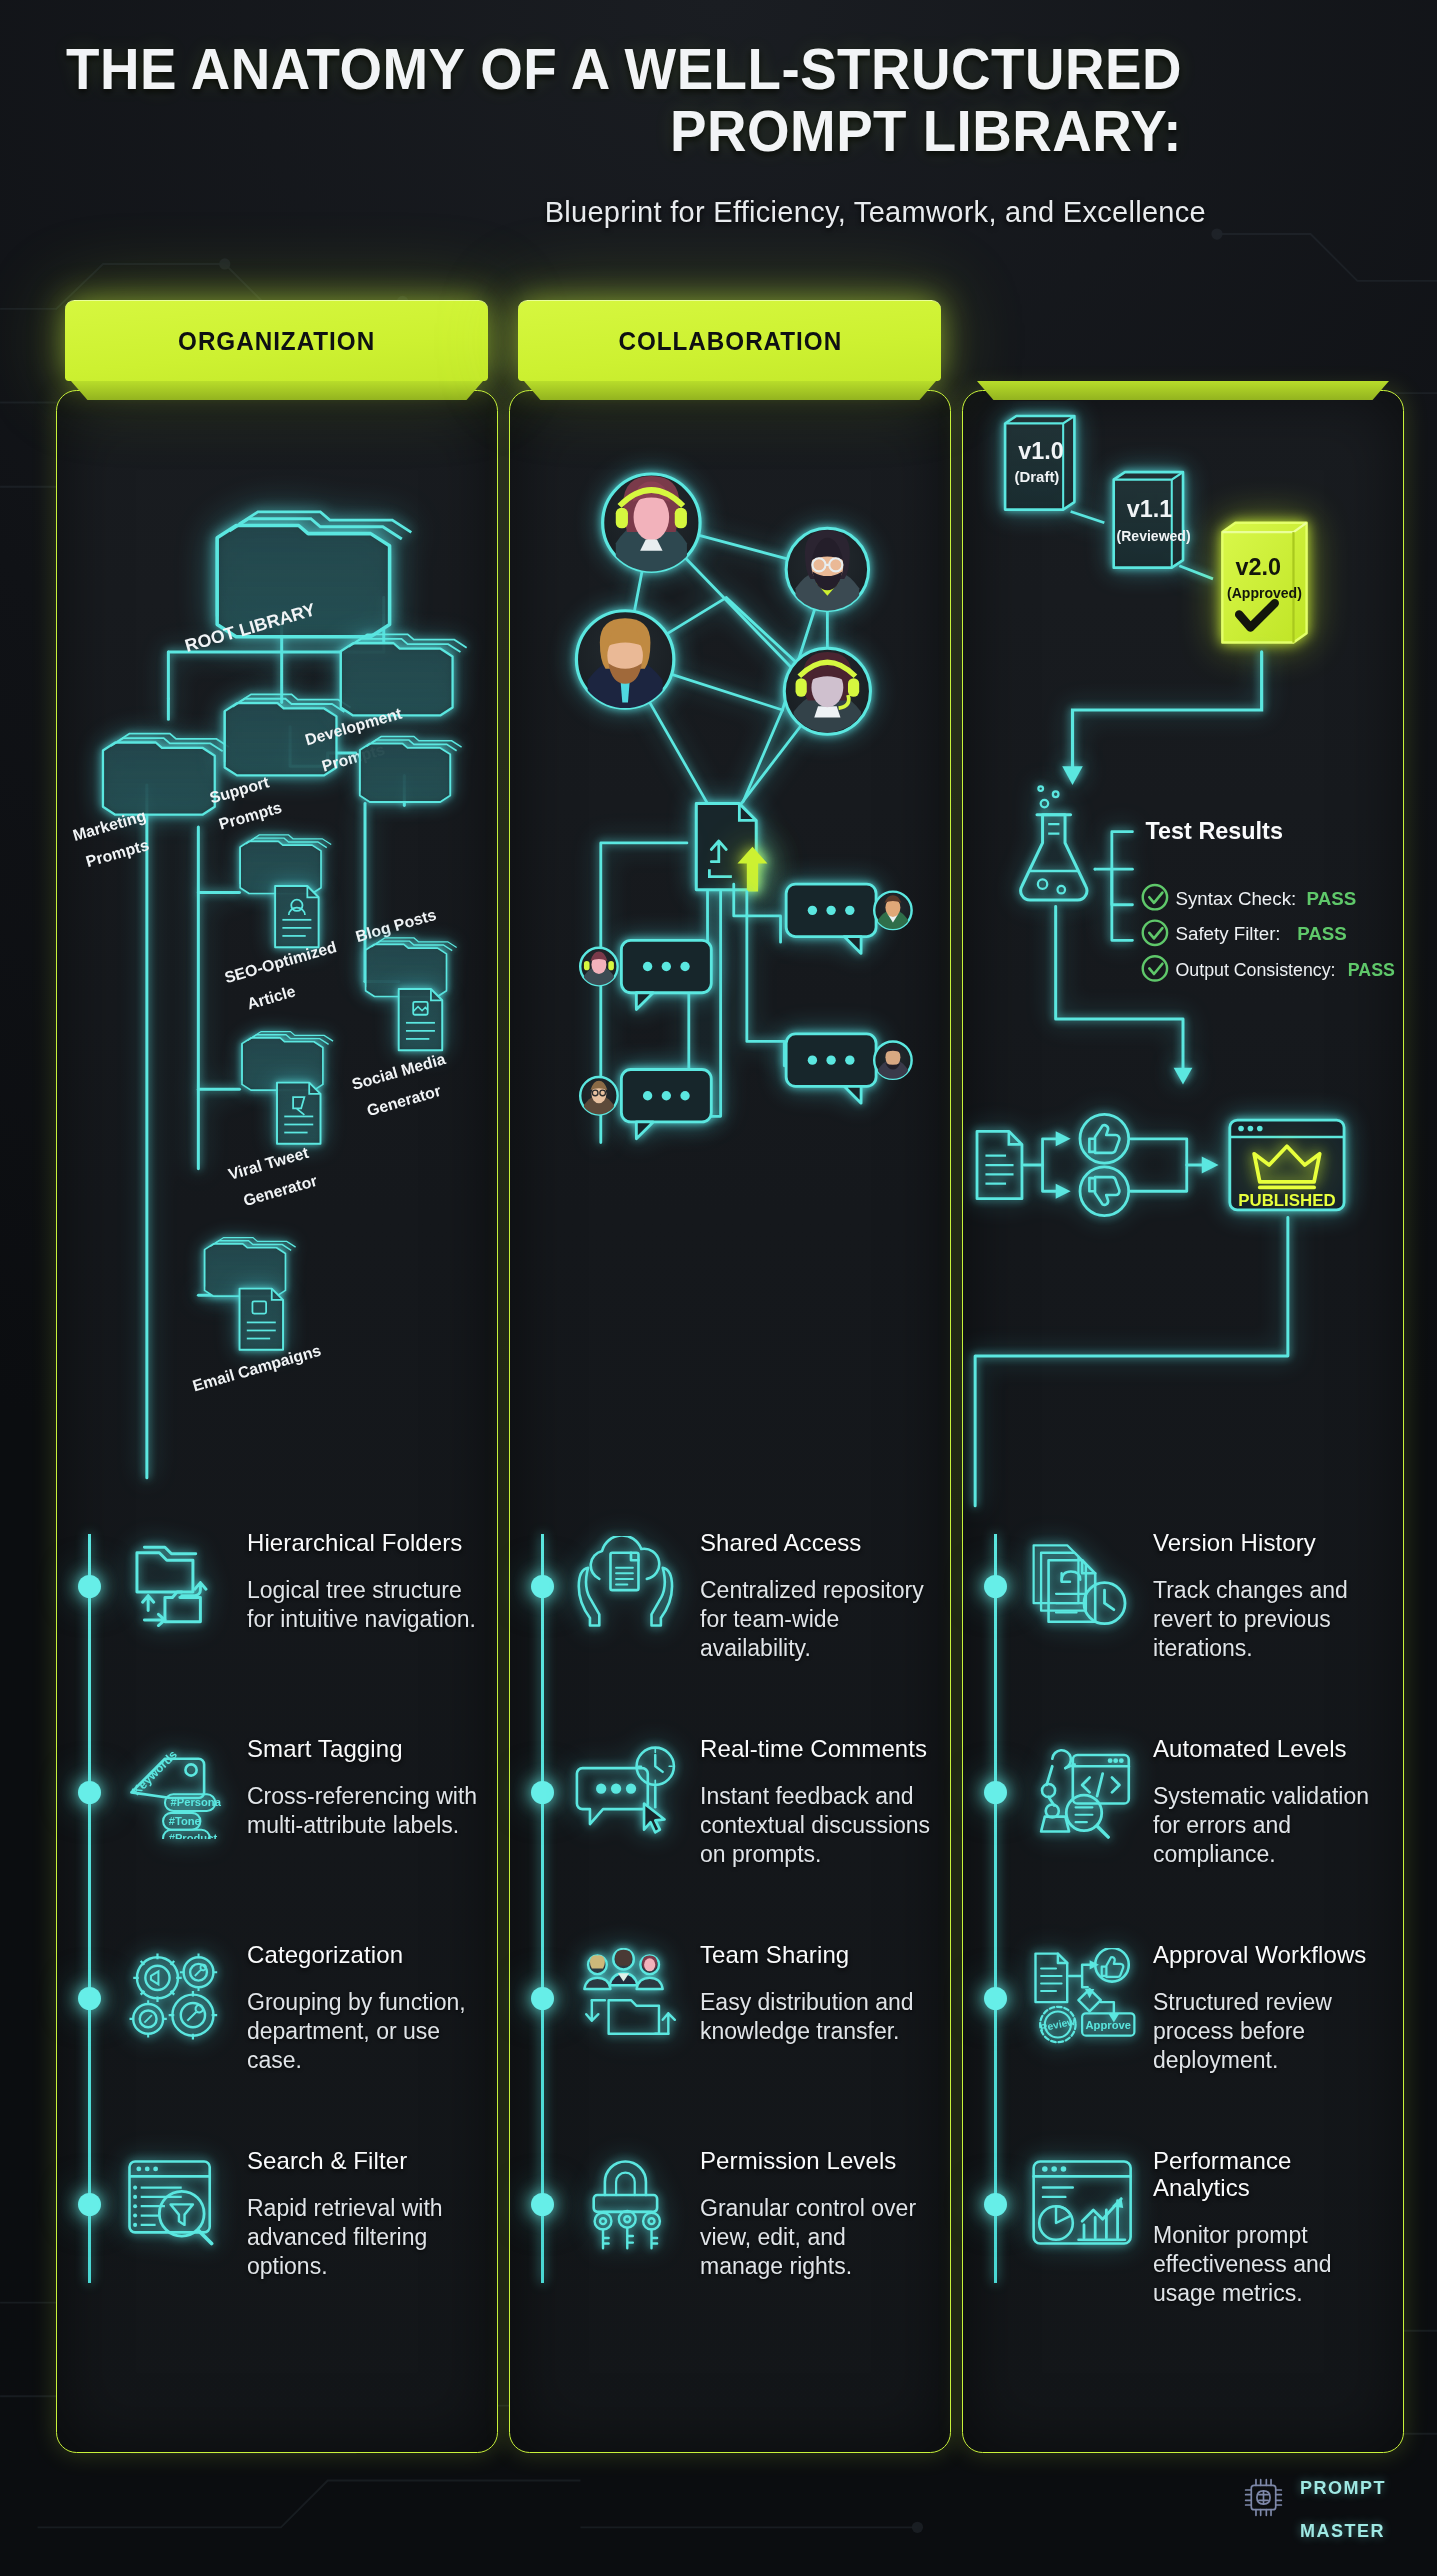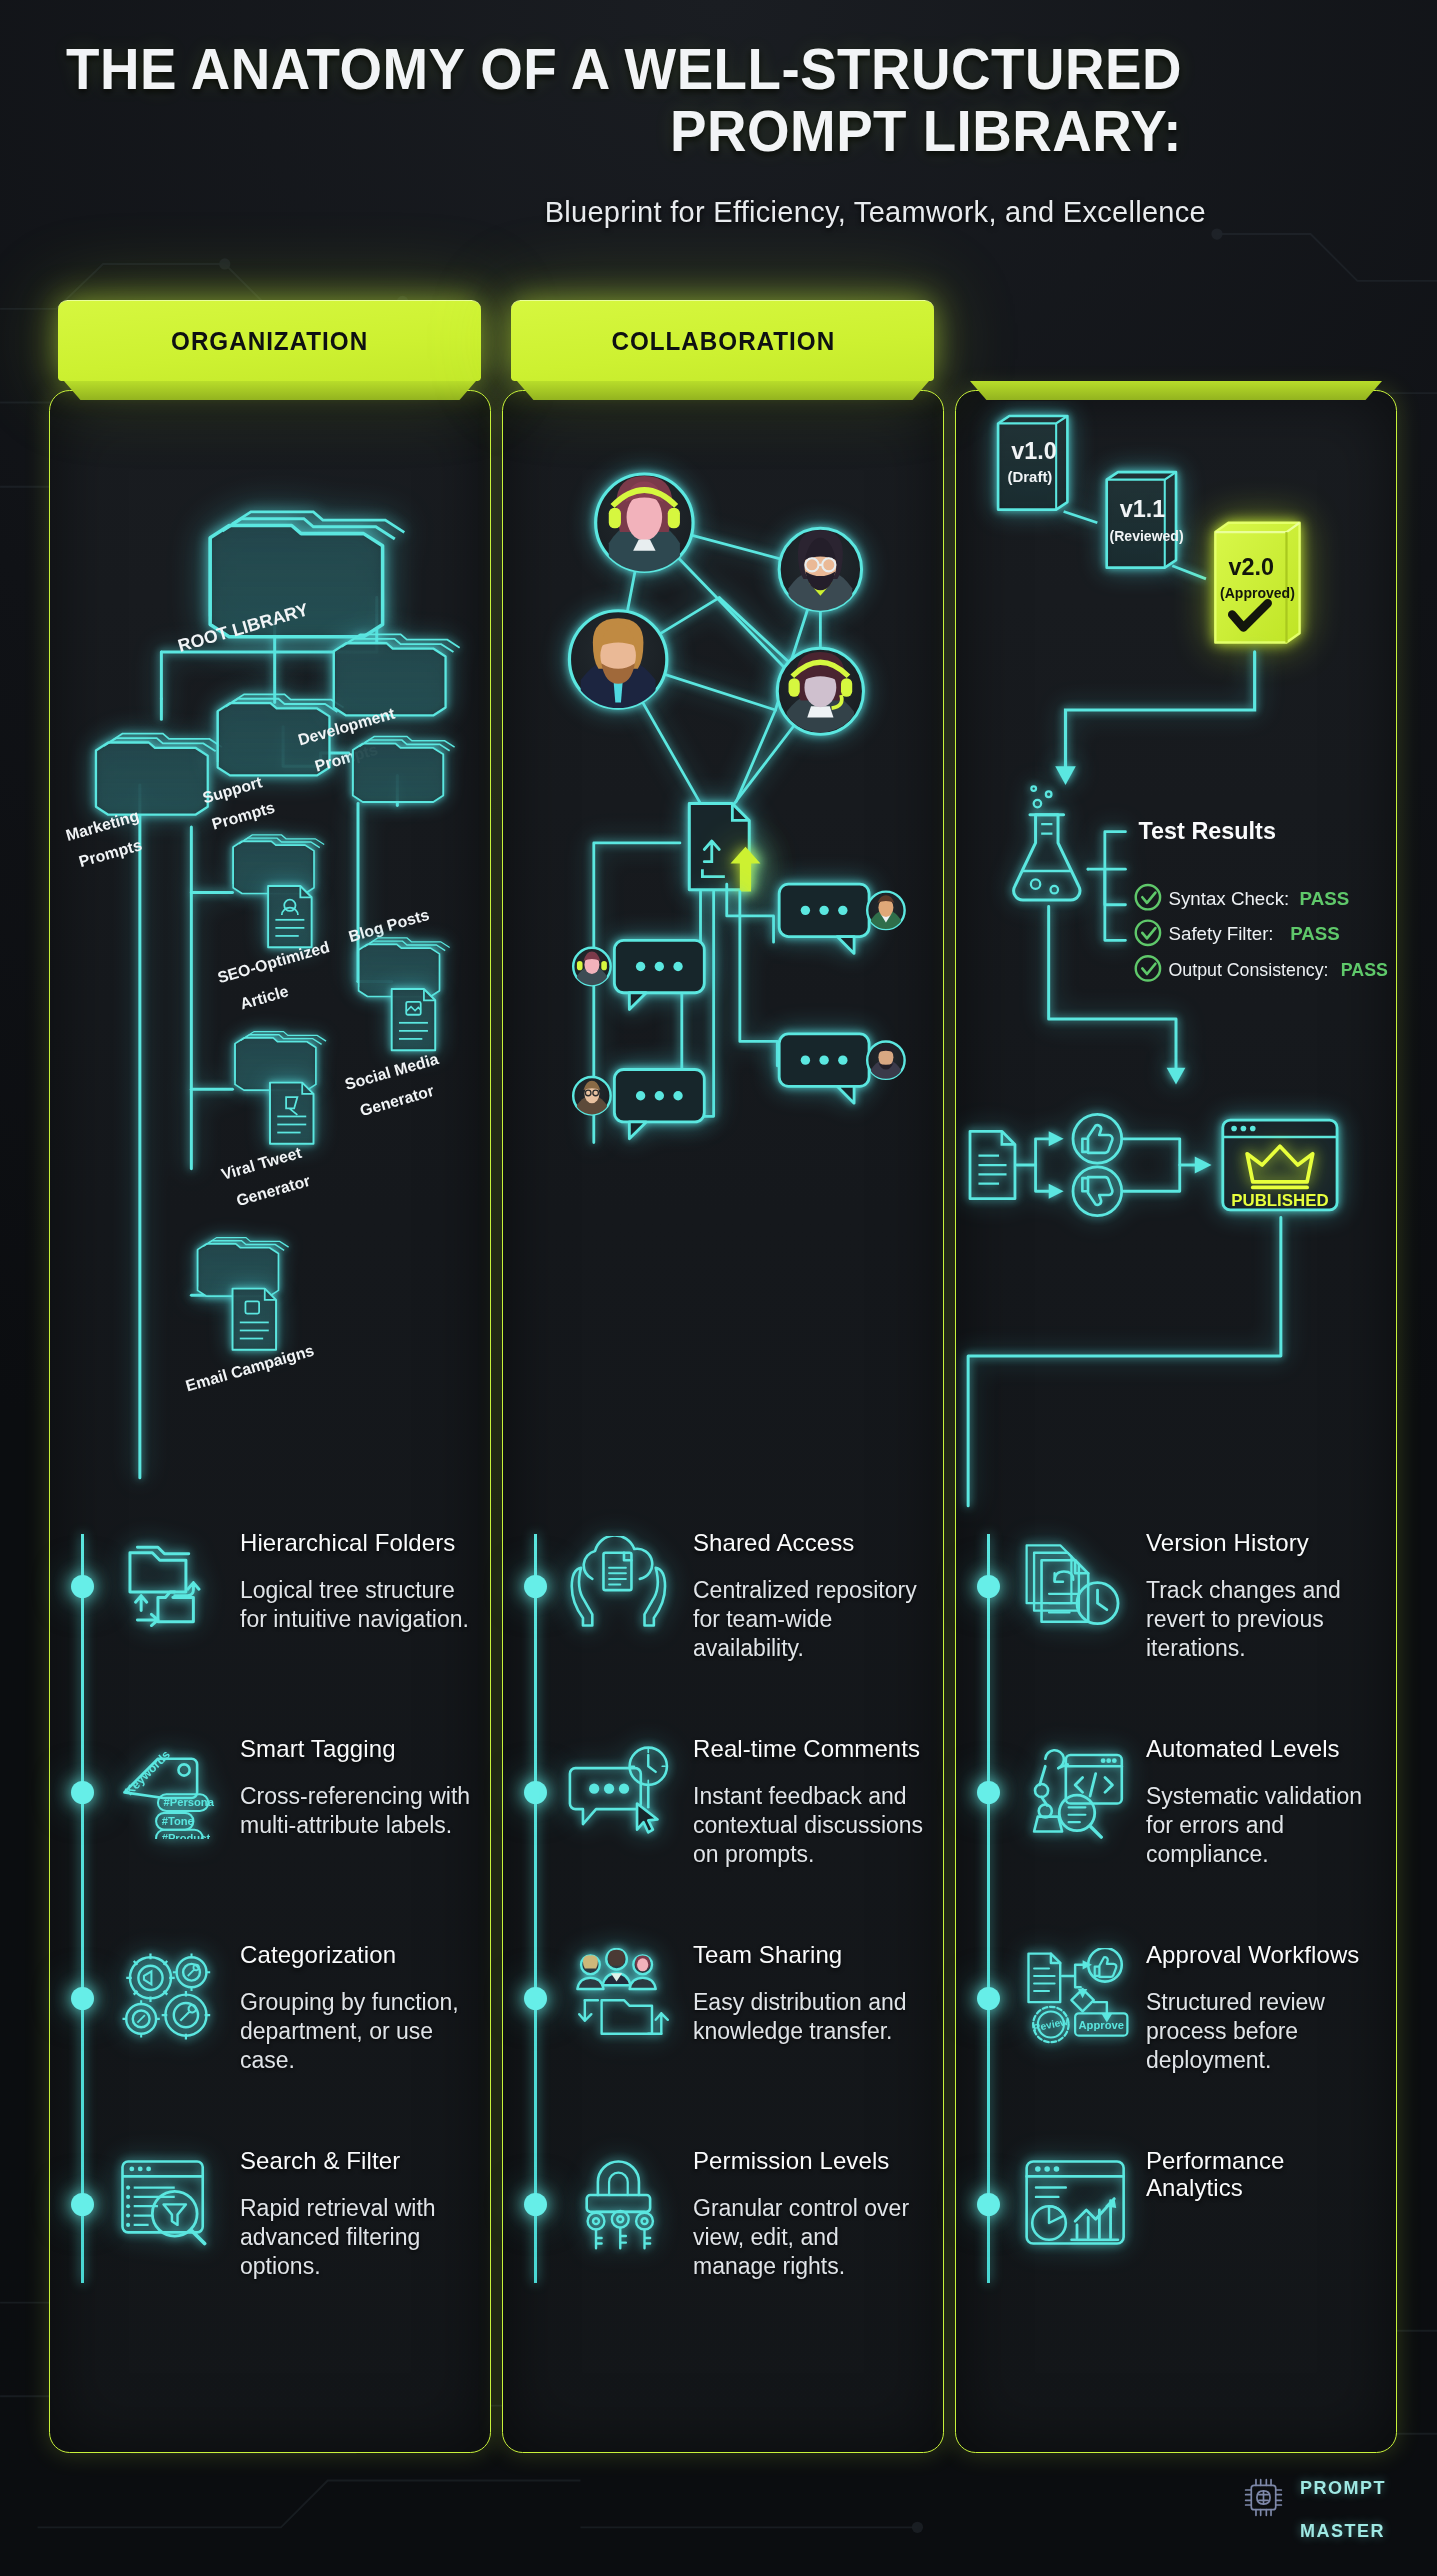--- a/index.html
+++ b/index.html
@@ -27,21 +27,21 @@
     font-family: "Liberation Sans", sans-serif;
     text-shadow: 0 0 20.6px rgba(190,255,80,.12), 0 2.8px 6.6px rgba(0,0,0,.9);
     transform: scaleX(.96);
   }
   .subtitle {
     margin-top: 34px; font-size: 29px; color: #e8ebee; font-weight: 400;
     letter-spacing: 0.3px; text-shadow: 0 1.9px 5.6px rgba(0,0,0,.9);
   }
 
   
-  .columns { position: absolute; top: 300px; left: 4px; width: 1356px; height: 2153px; z-index: 4;}
+  .columns { position: absolute; top: 300px; left: 11px; width: 1356px; height: 2153px; z-index: 4;}
   .col {
     position: absolute; top: 0; width: 442px; height: 2153px;
   }
   .col.c0 { left: 45px; }
   .col.c1 { left: 498px; }
   .col.c2 { left: 951px; }
 
   .panel {
     position: absolute; top: 90px; left: 0; width: 442px; height: 2063px;
     border: 1.9px solid #c8f23a; border-radius: 20.6px;
@@ -969,20 +969,21 @@
               <g stroke-width="3">
                 <path d="M60,90 v-14 M72,90 v-22 M84,90 v-30 M96,90 v-40"></path>
               </g>
               <path d="M58,72 l12,-12 l10,10 l20,-22" stroke-width="3"></path>
               <path d="M100,46 l2,12 l-12,-2z" fill="#5be7e0" stroke="none"></path>
               <path d="M54,92 h50" stroke-width="2.6"></path>
             </svg>
           </div>
           <div class="ftext">
             <div class="ftitle">Performance Analytics</div>
+            <div class="fdesc">Monitor prompt effectiveness and usage metrics.</div>
           </div>
         </div>
       </div>
     </div>
 
   </div>
 
   <div class="footer">
     <svg width="47" height="47" viewBox="0 0 50 50" fill="none" stroke="#7d87a8" stroke-width="1.8" stroke-linecap="round">
       <rect x="12" y="12" width="26" height="26" rx="3"></rect>

